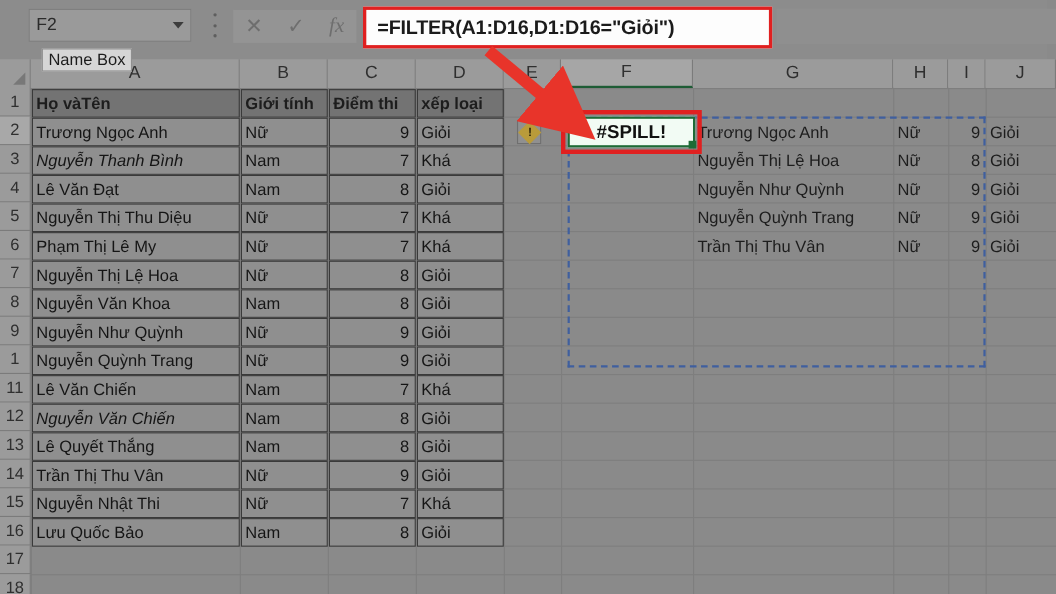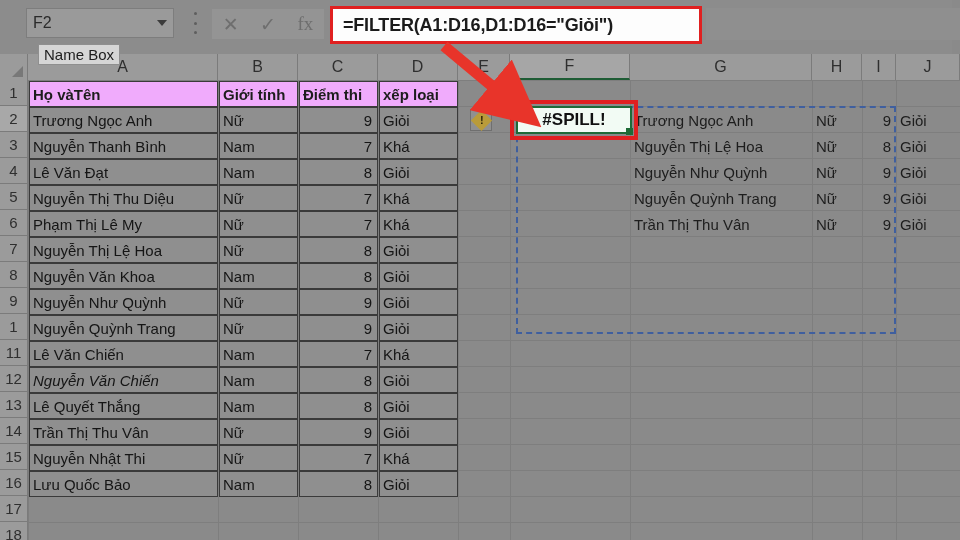--- a/index.html
+++ b/index.html
@@ -46,21 +46,21 @@
   }
   .dots i { display: block; width: 3px; height: 3px; background: #5e5e5e; border-radius: 50%; }
   .fx-group {
     position: absolute; left: 212px; top: 9px;
     width: 112px; height: 30px;
     background: #949494;
     display: flex; align-items: center; justify-content: space-around;
     color: #6e6e6e;
   }
   .fx-group .gl { font-size: 19px; line-height: 1; }
-  .fx-group .fx-ital { font-size: 19px; font-family: "Liberation Serif", serif; }
+  .fx-group .fx-ital { font-style: italic; font-size: 19px; font-family: "Liberation Serif", serif; }
   .formula-input {
     position: absolute; left: 330px; top: 6px;
     width: 372px; height: 38px;
     background: #fdfdfd;
     border: 3px solid #e02020;
     display: flex; align-items: center;
     padding-left: 10px;
     font-size: 18px; color: #1b1b1b;
     font-weight: 600;
     letter-spacing: -0.2px;
@@ -124,21 +124,21 @@
   .cell {
     position: absolute; height: 26px;
     display: flex; align-items: center;
     font-size: 15px; color: #151515;
     padding: 0 3px;
     white-space: nowrap;
     overflow: hidden;
   }
   .cell.b { border: 1px solid #3a3a3a; background: #8f8f8f; }
   .cell.hdr {
-    background: #f0abfc; color: #1d1d1d; font-weight: 600;
+    background: #737373; color: #1d1d1d; font-weight: 600;
     border: 1px solid #3a3a3a;
   }
   .cell.num { justify-content: flex-end; padding-right: 5px; }
   .cell.ghost { color: #1d1d1d; background: transparent; border: none; }
 
   
   .spill-dash {
     position: absolute;
     border: 2px dashed #3f5f9f;
     pointer-events: none;
@@ -292,21 +292,21 @@
       </div>
     <div id="cells">
         <div class="cell hdr" style="left: 29px; top: 27px; width: 189px;">Họ vàTên</div>
         <div class="cell hdr" style="left: 219px; top: 27px; width: 79px;">Giới tính</div>
         <div class="cell hdr" style="left: 299px; top: 27px; width: 79px;">Điểm thi</div>
         <div class="cell hdr" style="left: 379px; top: 27px; width: 79px;">xếp loại</div>
         <div class="cell b" style="left: 29px; top: 53px; width: 189px;">Trương Ngọc Anh</div>
         <div class="cell b" style="left: 219px; top: 53px; width: 79px;">Nữ</div>
         <div class="cell b num" style="left: 299px; top: 53px; width: 79px;">9</div>
         <div class="cell b" style="left: 379px; top: 53px; width: 79px;">Giỏi</div>
-        <div class="cell b" style="left: 29px; top: 79px; width: 189px;">Nguyễn Thanh Bình</div>
+        <div class="cell b" style="left: 29px; top: 79px; width: 189px; font-style: italic;">Nguyễn Thanh Bình</div>
         <div class="cell b" style="left: 219px; top: 79px; width: 79px;">Nam</div>
         <div class="cell b num" style="left: 299px; top: 79px; width: 79px;">7</div>
         <div class="cell b" style="left: 379px; top: 79px; width: 79px;">Khá</div>
         <div class="cell b" style="left: 29px; top: 105px; width: 189px;">Lê Văn Đạt</div>
         <div class="cell b" style="left: 219px; top: 105px; width: 79px;">Nam</div>
         <div class="cell b num" style="left: 299px; top: 105px; width: 79px;">8</div>
         <div class="cell b" style="left: 379px; top: 105px; width: 79px;">Giỏi</div>
         <div class="cell b" style="left: 29px; top: 131px; width: 189px;">Nguyễn Thị Thu Diệu</div>
         <div class="cell b" style="left: 219px; top: 131px; width: 79px;">Nữ</div>
         <div class="cell b num" style="left: 299px; top: 131px; width: 79px;">7</div>

